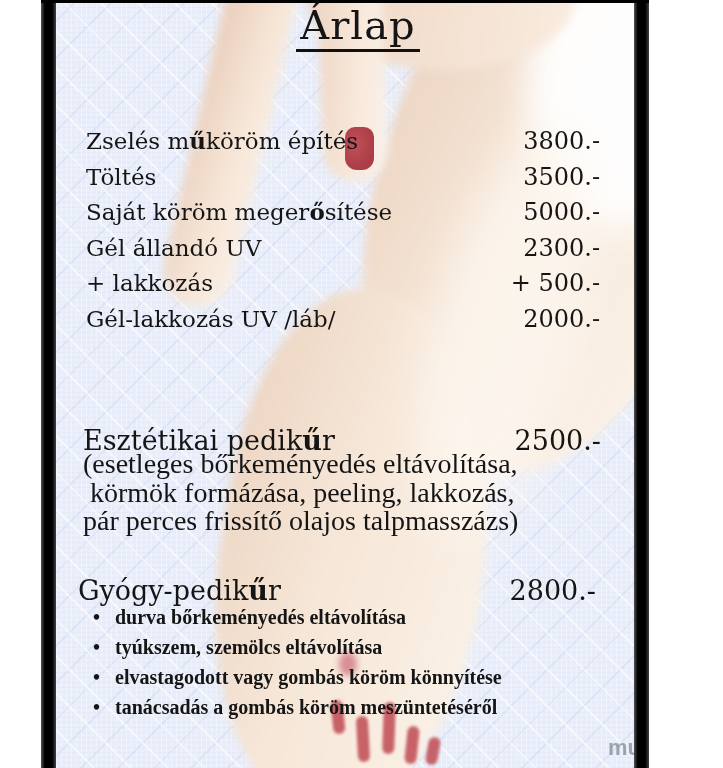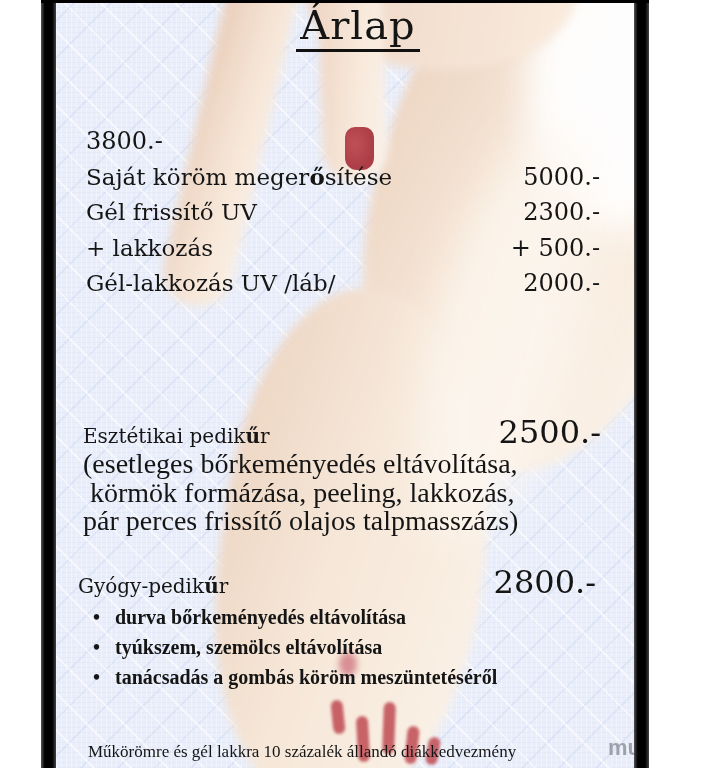--- a/index.html
+++ b/index.html
@@ -48,22 +48,22 @@
   #page-title{display:inline-block;margin-left:26px;font-size:40px;letter-spacing:1px;border-bottom:3px solid #111;padding:0 4px 1px 4px;line-height:1.15;}
 
   #items-list{left:30px;top:127px;width:514px;}
   .item-row{display:flex;justify-content:space-between;align-items:baseline;height:35.5px;}
   .item-label{font-size:23px;white-space:nowrap;}
   .item-price{font-size:24px;white-space:nowrap;}
 
   .section-row{display:flex;justify-content:space-between;align-items:baseline;width:518px;}
   #section-0-row{left:27px;top:413px;}
   #section-1-row{left:22px;top:563px;}
-  .section-label{font-size:20px;white-space:nowrap;}
-  .section-price{font-size:32px;white-space:nowrap;}
+  .section-label{font-size:27px;white-space:nowrap;}
+  .section-price{font-size:27px;white-space:nowrap;margin-top:12px;}
 
   #section-0-details{left:27px;top:450px;width:460px;font-family:"Liberation Serif", serif;}
   .detail-line{font-size:28px;line-height:28.5px;white-space:pre-wrap;}
 
   #section-1-bullets{left:37px;top:602px;width:500px;font-family:"Liberation Serif", serif;font-weight:bold;}
   .bullet-line{position:relative;font-size:20px;line-height:30px;padding-left:22px;white-space:nowrap;}
   .bullet-line::before{content:"\2022";position:absolute;left:0;top:0;font-size:20px;}
 
   #footer-note{left:32px;top:742px;width:520px;font-family:"Liberation Serif", serif;font-size:17px;white-space:nowrap;}
 
@@ -92,28 +92,33 @@
     <div class="toe-nail" id="toe-4"></div>
     <div class="toe-nail" id="toe-5"></div>
     <div id="skin-blemish"></div>
 
     <div class="txt" id="page-title-wrap">
       <span id="page-title">Árlap</span>
     </div>
 
     <div class="txt" id="items-list">
       <div class="item-row">
+        <span class="item-label">Zselés m<b>ű</b>köröm építés</span>
         <span class="item-price">3800.-</span>
+      </div>
+      <div class="item-row">
+        <span class="item-label">Töltés</span>
+        <span class="item-price">3500.-</span>
       </div>
       <div class="item-row">
         <span class="item-label">Saját köröm meger<b>ő</b>sítése</span>
         <span class="item-price">5000.-</span>
       </div>
       <div class="item-row">
-        <span class="item-label">Gél frissítő UV</span>
+        <span class="item-label">Gél állandó UV</span>
         <span class="item-price">2300.-</span>
       </div>
       <div class="item-row">
         <span class="item-label">+ lakkozás</span>
         <span class="item-price">+ 500.-</span>
       </div>
       <div class="item-row">
         <span class="item-label">Gél-lakkozás UV /láb/</span>
         <span class="item-price">2000.-</span>
       </div>
@@ -129,24 +134,24 @@
       <div class="detail-line">pár perces frissítő olajos talpmasszázs)</div>
     </div>
 
     <div class="txt section-row" id="section-1-row">
       <span class="section-label">Gyógy-pedik<b>ű</b>r</span>
       <span class="section-price">2800.-</span>
     </div>
     <div class="txt" id="section-1-bullets">
       <div class="bullet-line">durva bőrkeményedés eltávolítása</div>
       <div class="bullet-line">tyúkszem, szemölcs eltávolítása</div>
+      <div class="bullet-line">elvastagodott vagy gombás köröm könnyítése</div>
       <div class="bullet-line">tanácsadás a gombás köröm meszüntetéséről</div>
     </div>
 
-    <div class="txt" id="footer-note">Műkörömre és gél lakkra 10 százalék állandó diákkedvezmény</div>
 
     <div id="watermark">muk</div>
   </div>
 
   <div class="frame-side" id="frame-left"></div>
   <div class="frame-side" id="frame-right"></div>
   <div id="frame-top"></div>
 </div>
 
 </body></html>

